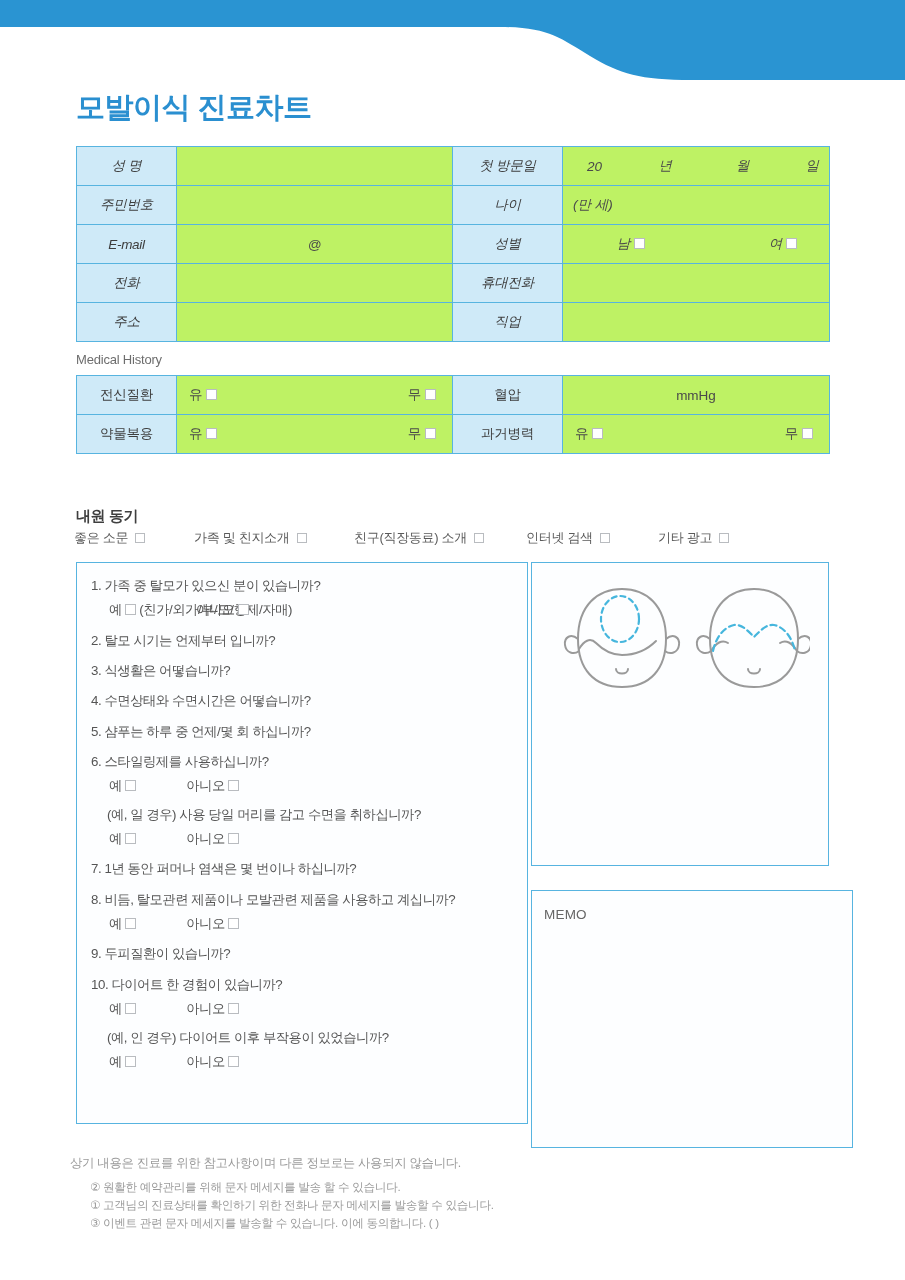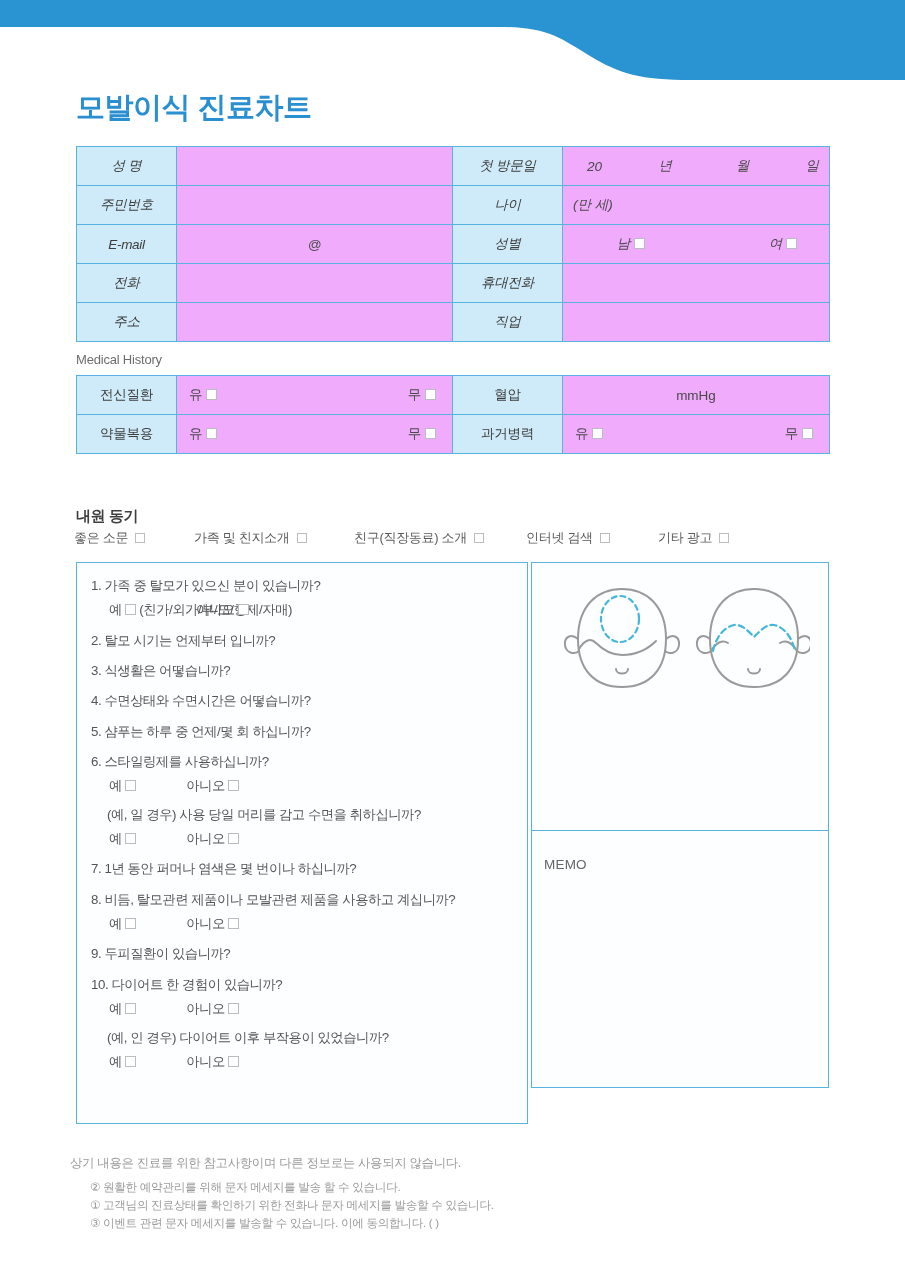--- a/index.html
+++ b/index.html
@@ -43,21 +43,21 @@
     position: absolute;
     border-collapse: collapse;
     table-layout: fixed;
     font-size: 13.5px;
   }
   .tbl td {
     border: 1px solid #57b4e0;
     height: 38px;
     padding: 0 10px;
     vertical-align: middle;
-    background: #f0abfc;
+    background: #bef264;
   }
   .tbl td.lbl {
     background: #cfeaf8;
     text-align: center;
     color: #3d3d3d;
     padding: 0 4px;
     letter-spacing: -0.3px;
   }
   .tbl td.val {
     color: #4a4a4a;
@@ -208,28 +208,28 @@
     width: 298px;
     height: 304px;
     border: 1.5px solid #57b4e0;
     box-sizing: border-box;
     background: #fdfeff;
   }
   #head-panel svg { display: block; margin: 18px auto 0 auto; }
 
   #memo-panel {
     position: absolute;
-    top: 830px;
+    top: 890px;
     left: 531px;
-    width: 298px;
+    width: 322px;
     height: 258px;
     border: 1.5px solid #57b4e0;
     box-sizing: border-box;
     background: #fdfeff;
-    padding: 26px 12px;
+    padding: 16px 12px;
   }
   #memo-label {
     font-size: 13.5px;
     color: #666666;
     letter-spacing: 0.2px;
   }
 
   
   #footer {
     position: absolute;

